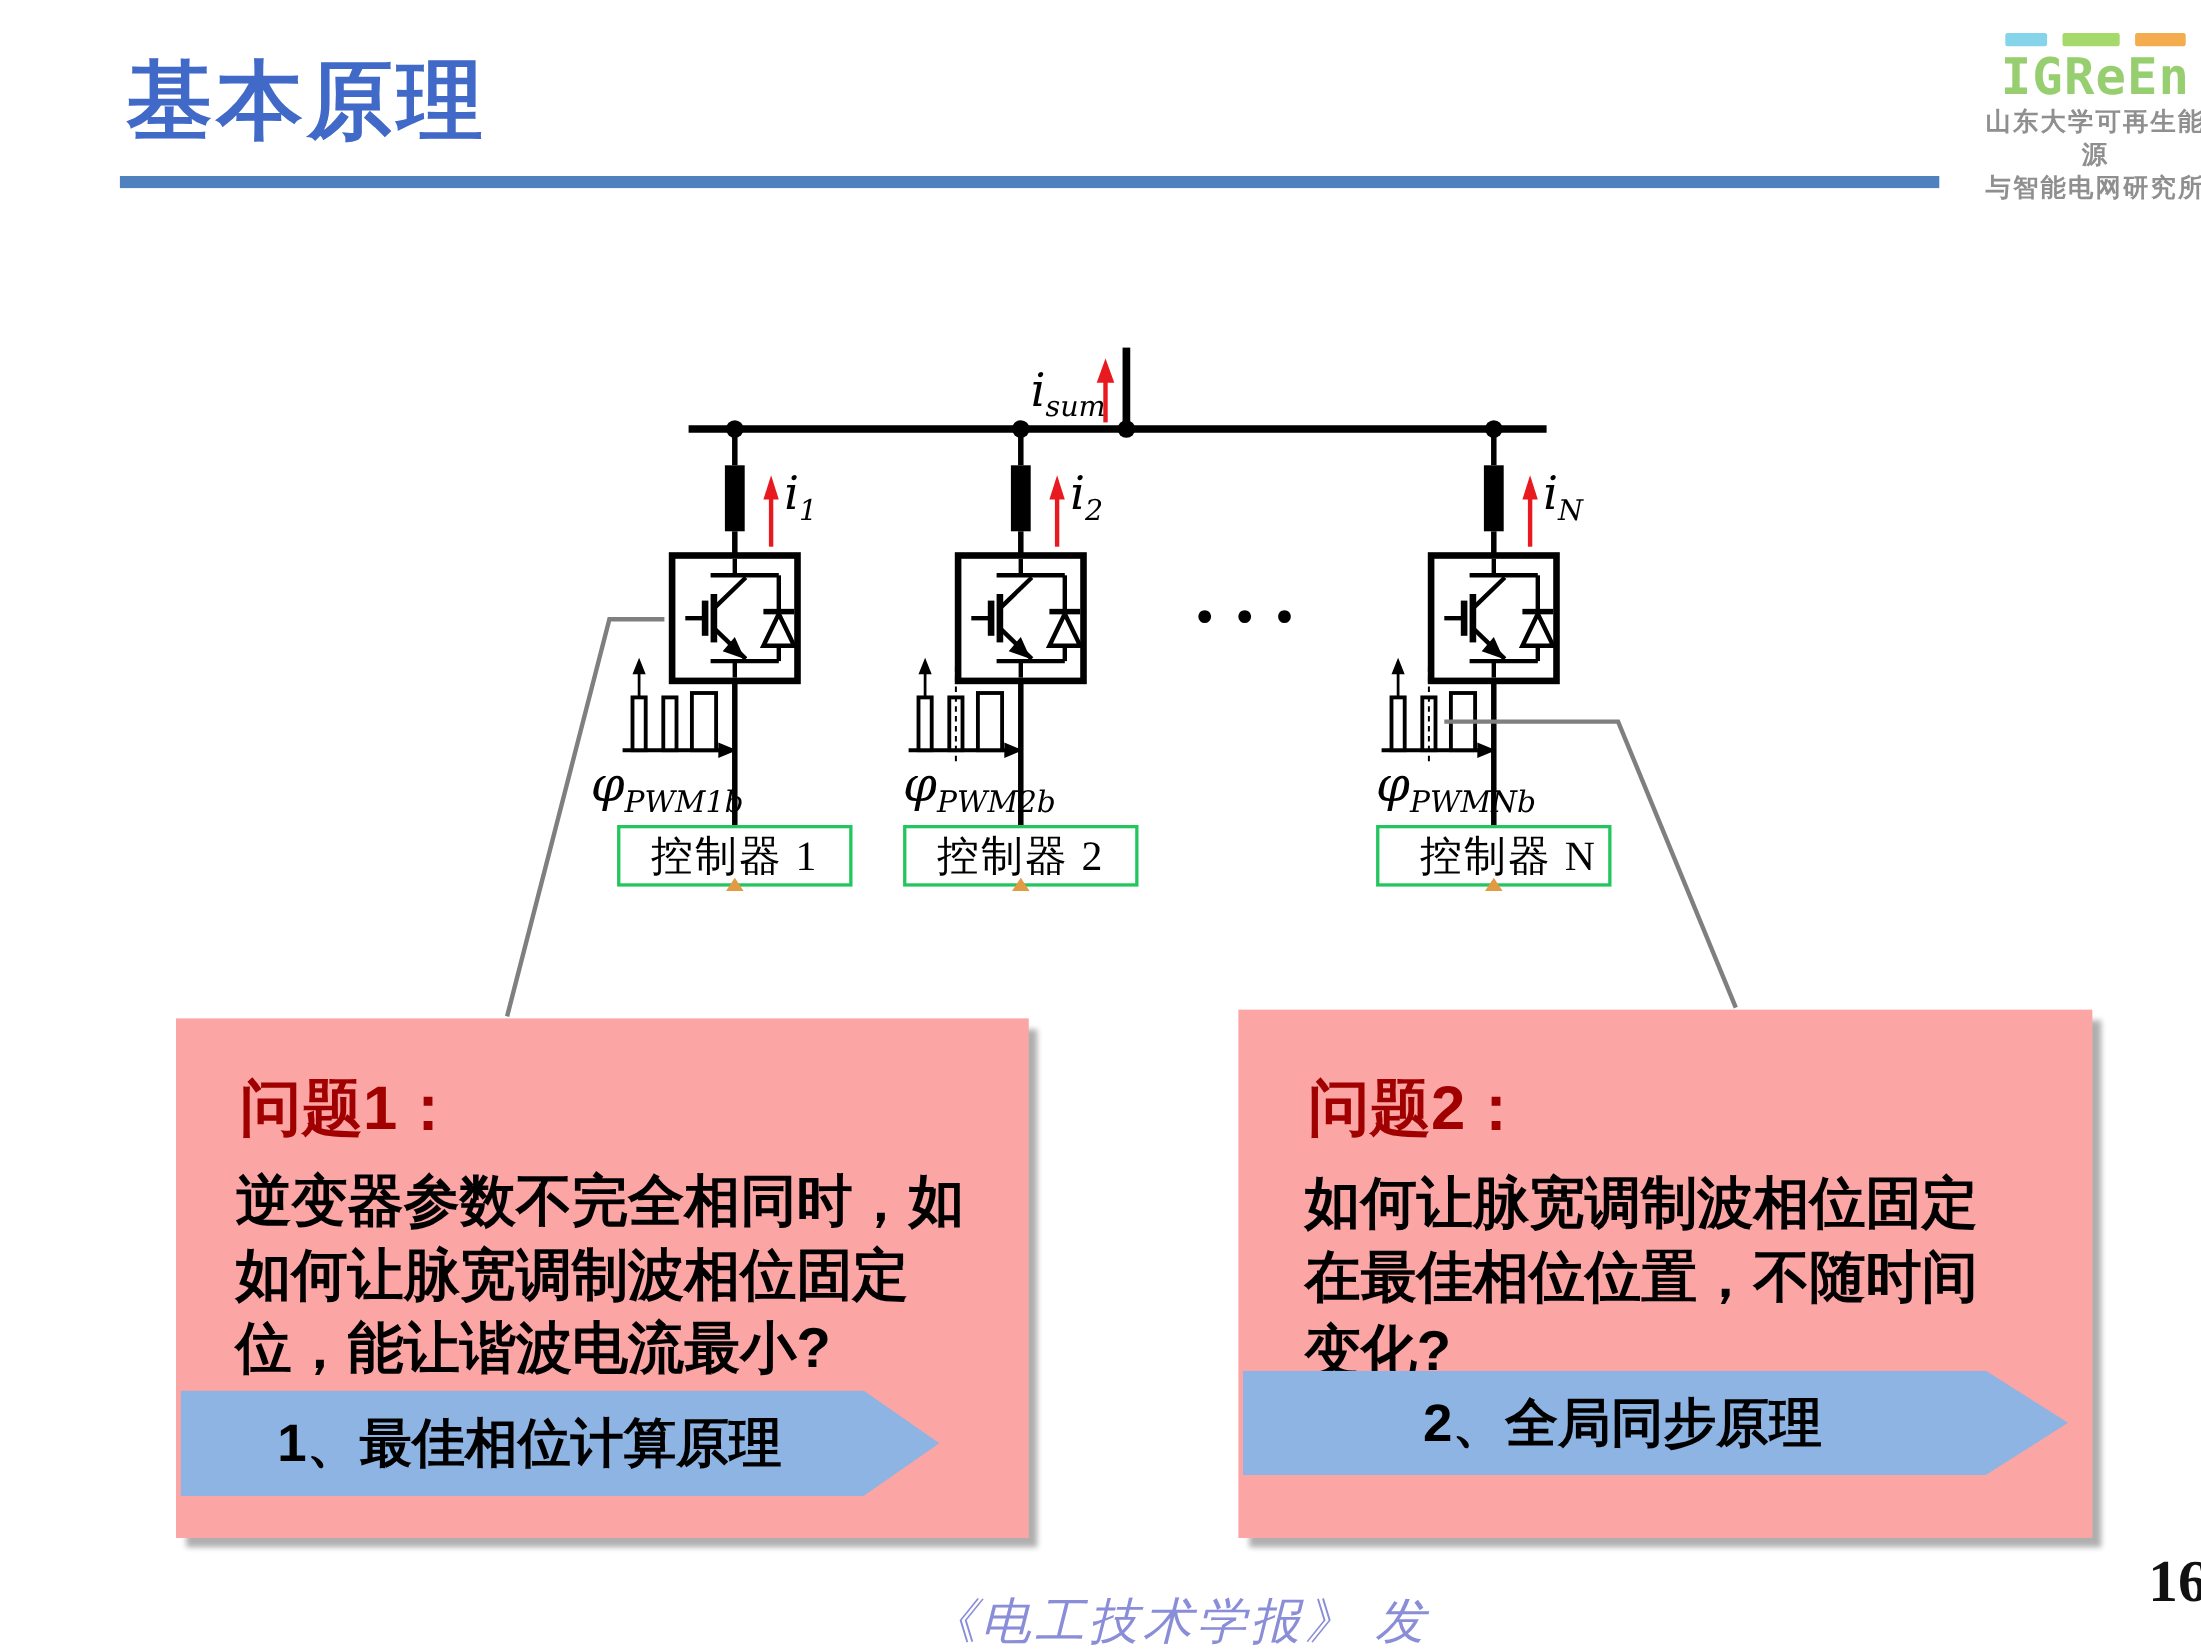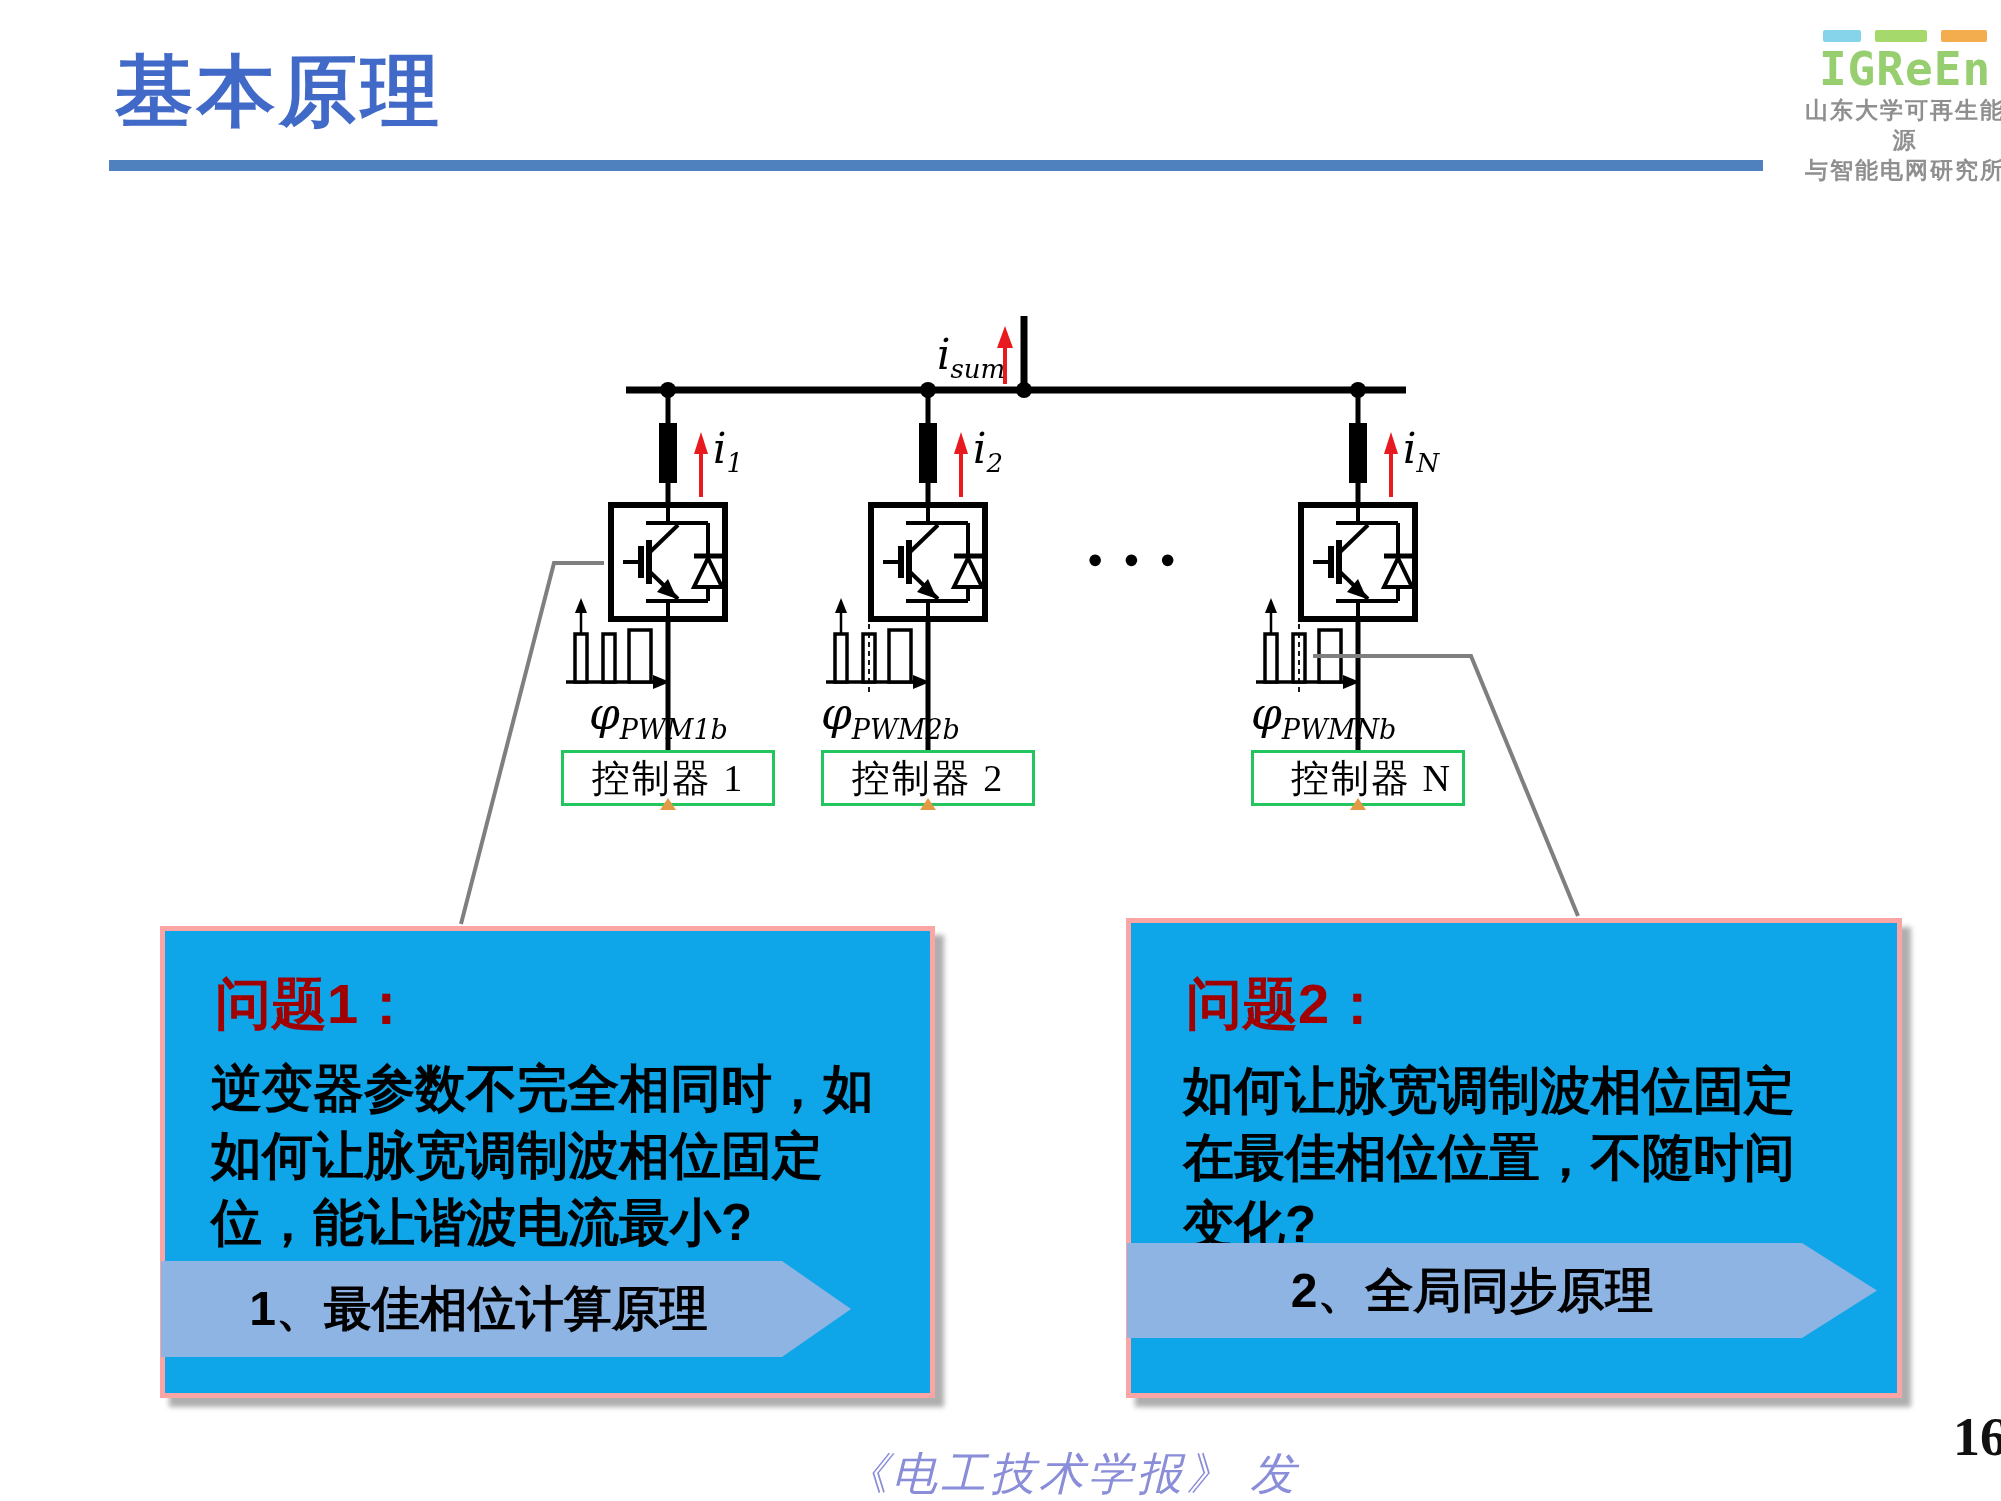--- a/index.html
+++ b/index.html
@@ -32,21 +32,21 @@
   .phi-label{position:absolute;z-index:2;font-family:"DejaVu Serif",serif;font-style:italic;
              font-size:44px;color:#000;}
   .phi-label sub{font-size:27px;font-style:italic;}
   .ctrl-box{position:absolute;z-index:2;width:214px;height:56px;border:3px solid #22c55e;background:#fff;
             box-sizing:border-box;display:flex;align-items:center;justify-content:center;
             font-family:"Liberation Serif",serif;font-size:38px;color:#000;letter-spacing:2px;}
   .ellipsis{position:absolute;z-index:2;left:1046px;top:544px;font-size:27px;letter-spacing:20px;
             color:#000;font-weight:bold;}
 
   
-  .qbox{position:absolute;z-index:3;background:#0ea5e9;border:5px solid #fca5a5;box-sizing:border-box;
+  .qbox{position:absolute;z-index:3;background:#fca5a5;border:8px solid #fca5a5;box-sizing:border-box;
         box-shadow:9px 9px 5px #afafaf;}
   .qbox1{left:119px;top:926px;width:775px;height:472px;}
   .qbox2{left:1085px;top:918px;width:776px;height:480px;}
   .q-heading{position:absolute;font-size:56px;font-weight:bold;color:#A00000;}
   .qbox1 .q-heading{left:50px;top:36px;}
   .qbox2 .q-heading{left:55px;top:44px;}
   .q-body{position:absolute;font-size:51px;font-weight:bold;color:#000;line-height:67px;}
   .qbox1 .q-body{left:46px;top:124px;}
   .qbox2 .q-body{left:52px;top:134px;}
   .q-line{white-space:nowrap;}
@@ -209,21 +209,21 @@
   <div class="cur-label" style="left:672px;top:424px;">
     <span>i</span><sub>1</sub>
   </div>
   <div class="cur-label" style="left:932px;top:424px;">
     <span>i</span><sub>2</sub>
   </div>
   <div class="cur-label" style="left:1362px;top:424px;">
     <span>i</span><sub>N</sub>
   </div>
 
-  <div class="phi-label" style="left:548px;top:688px;">
+  <div class="phi-label" style="left:496px;top:688px;">
     <span>φ</span><sub>PWM1b</sub>
   </div>
   <div class="phi-label" style="left:780px;top:688px;">
     <span>φ</span><sub>PWM2b</sub>
   </div>
   <div class="phi-label" style="left:1210px;top:688px;">
     <span>φ</span><sub>PWMNb</sub>
   </div>
 
   <div class="ctrl-box" style="left:520px;top:750px;">

